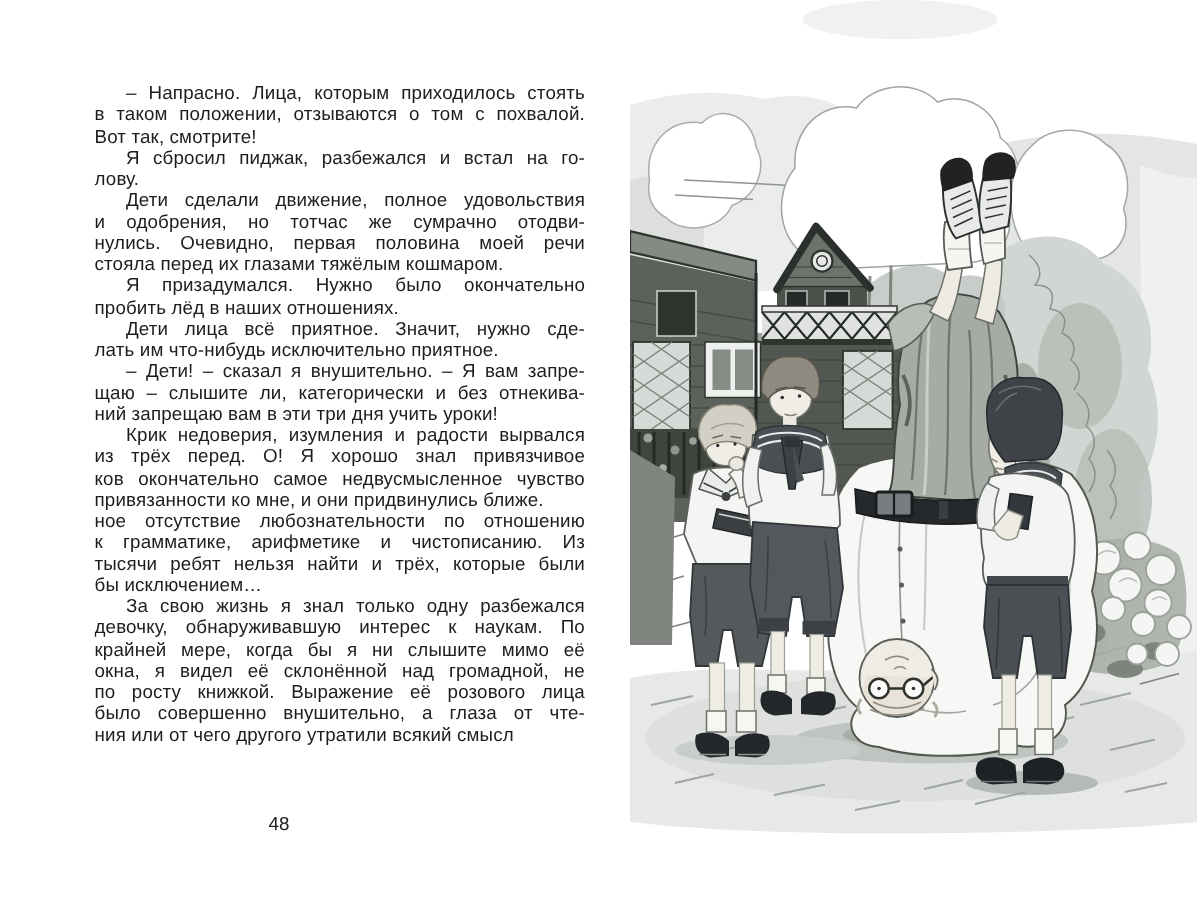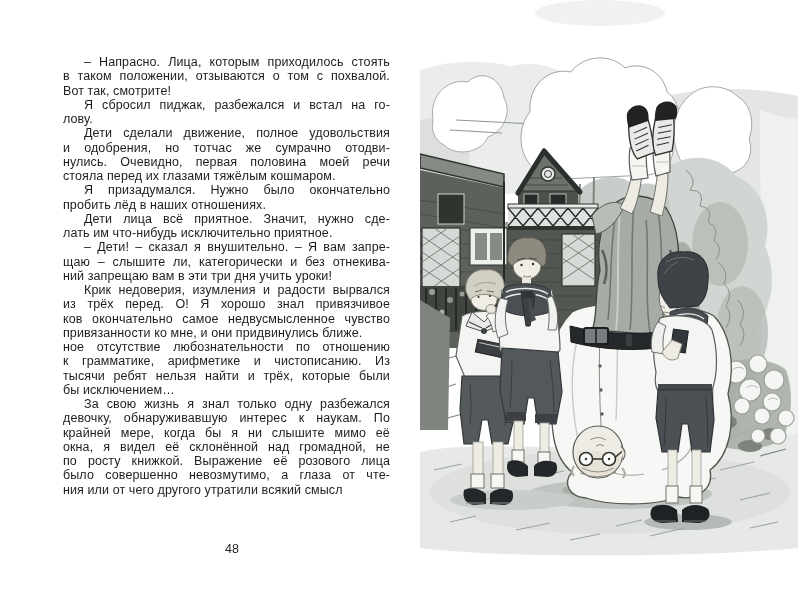--- a/index.html
+++ b/index.html
@@ -4,21 +4,21 @@
 <style>
   html,body{margin:0;padding:0;background:#ffffff;}
   .spread{position:relative;width:800px;height:599px;background:#ffffff;overflow:hidden;
           font-family:"Liberation Sans","DejaVu Sans",sans-serif;}
   .text-page{position:absolute;left:63px;top:55px;width:327px;color:#1d1d1b;}
   .text-block{font-size:12.5px;line-height:14.25px;letter-spacing:0.1px;}
   .line{display:flex;justify-content:space-between;height:14.25px;overflow:hidden;}
   .line.first{padding-left:21px;}
   .line.last{display:block;}
   .line span{white-space:nowrap;}
-  .page-number{position:absolute;left:116px;top:487px;width:60px;text-align:right;
+  .page-number{position:absolute;left:116px;top:487px;width:60px;text-align:left;
                font-size:12.5px;color:#1d1d1b;}
   .illustration{position:absolute;left:420px;top:0;width:378px;height:599px;}
   svg{display:block;}
 </style>
 </head>
 <body>
 
 <div class="spread">
 
   <div class="text-page">
@@ -215,21 +215,21 @@
           <span>росту</span>
           <span>книжкой.</span>
           <span>Выражение</span>
           <span>её</span>
           <span>розового</span>
           <span>лица</span>
         </div>
         <div class="line">
           <span>было</span>
           <span>совершенно</span>
-          <span>невозмутимо,</span>
+          <span>внушительно,</span>
           <span>а</span>
           <span>глаза</span>
           <span>от</span>
           <span>чте-</span>
         </div>
         <div class="line last">ния или от чего другого утратили всякий смысл</div>
       </div>
     <div class="page-number">48</div>
   </div>
 

